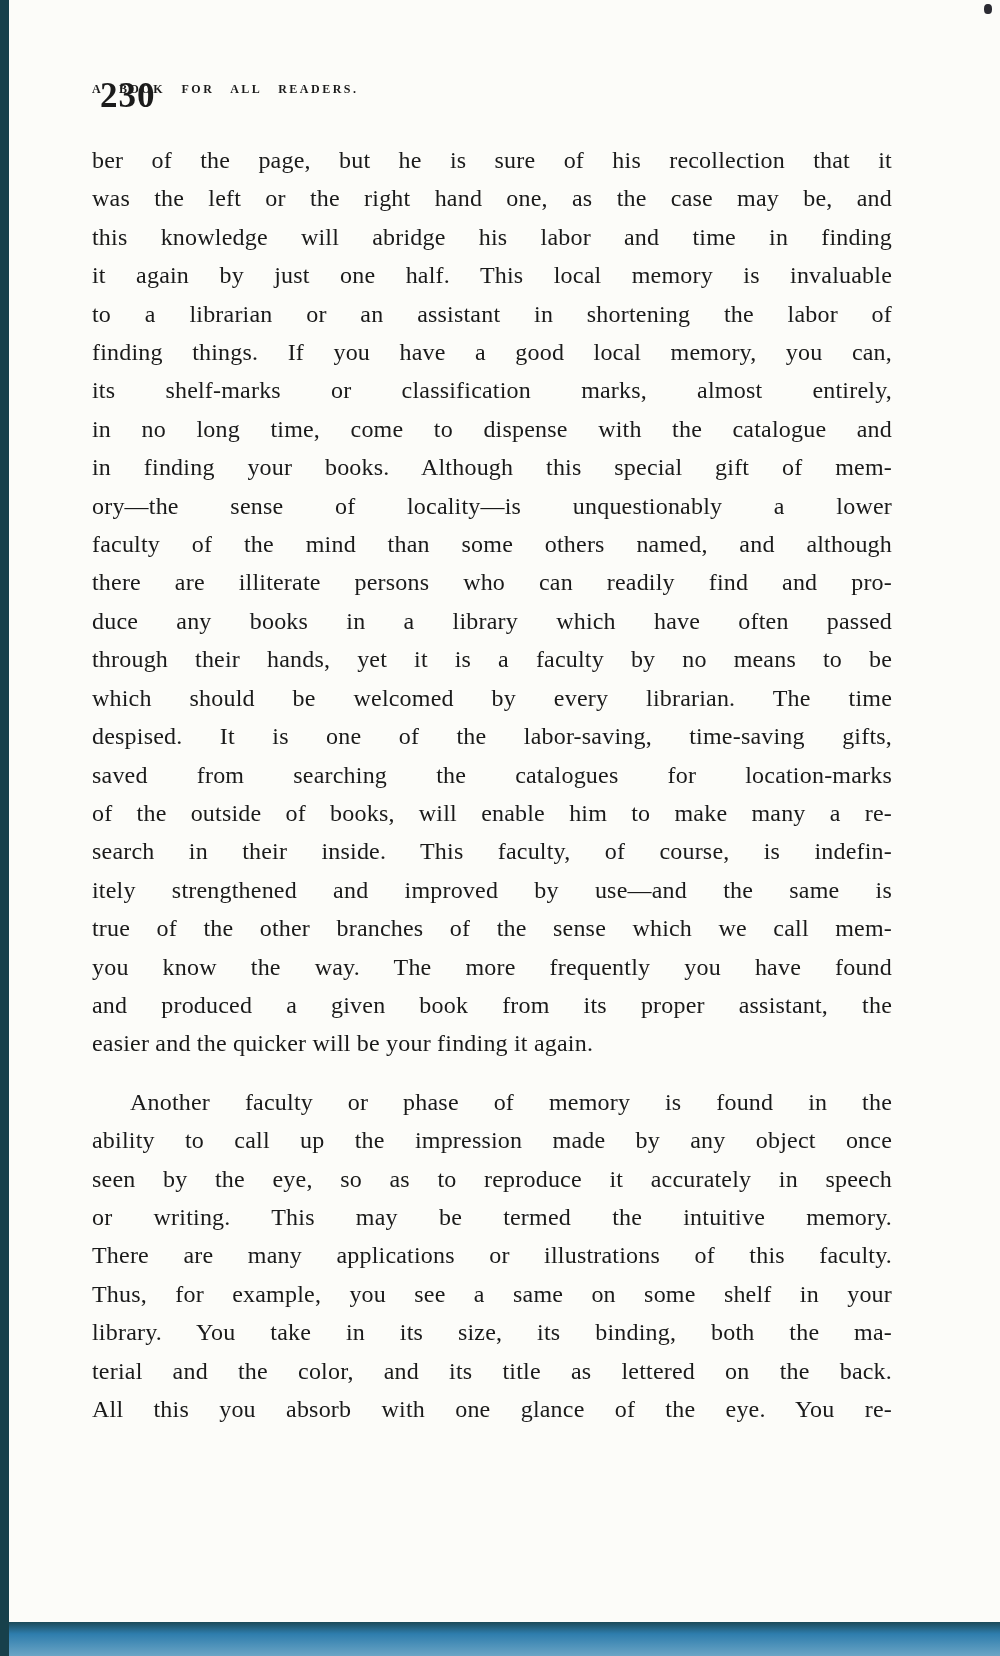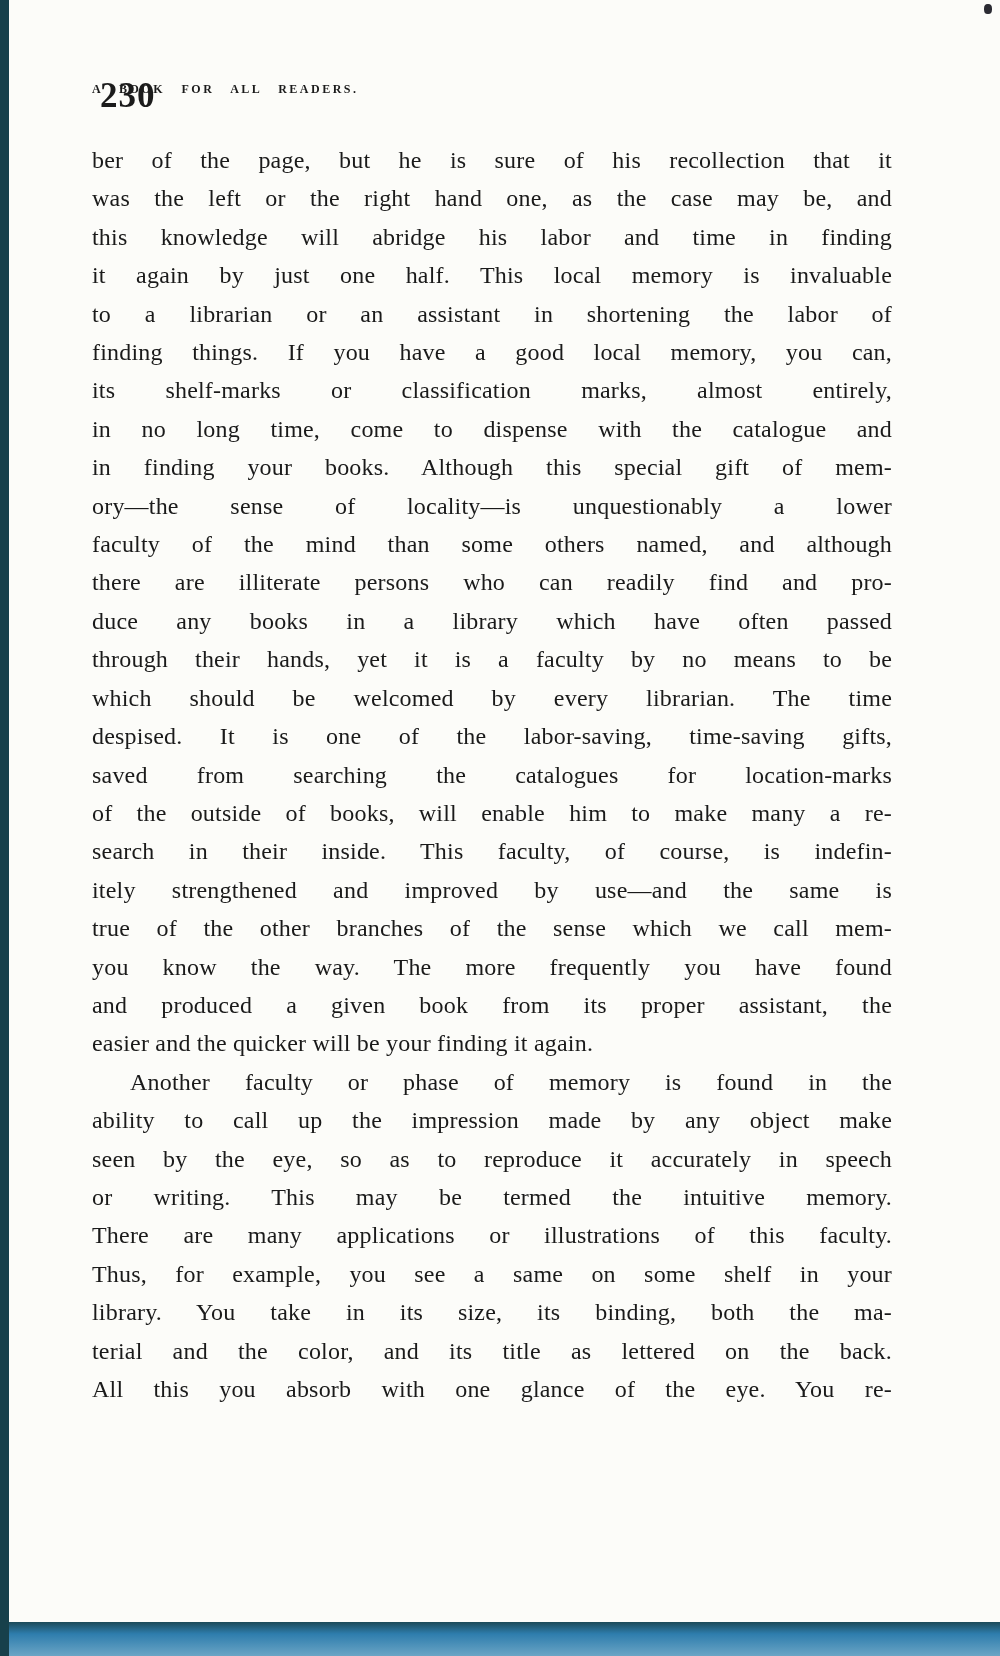--- a/index.html
+++ b/index.html
@@ -72,20 +72,21 @@
   .paragraph { }
   .line {
     text-align: justify;
     text-align-last: justify;
   }
   .line.noJustLast {
     text-align-last: left;
   }
   .line.indent {
     text-indent: 38px;
+    margin-top: 20px;
   }
 </style>
 </head>
 <body>
 
 <div class="scan-page">
 
   <div class="edge-left" style="background: rgb(23, 64, 75);"></div>
   <div class="edge-bottom" style="background: linear-gradient(rgb(28, 74, 89) 0%, rgb(46, 125, 173) 35%, rgb(107, 165, 197) 100%);"></div>
   <div class="speck"></div>
@@ -117,21 +118,21 @@
         <div class="line">of the outside of books, will enable him to make many a re-</div>
         <div class="line">search in their inside. This faculty, of course, is indefin-</div>
         <div class="line">itely strengthened and improved by use—and the same is</div>
         <div class="line">true of the other branches of the sense which we call mem-</div>
         <div class="line">you know the way. The more frequently you have found</div>
         <div class="line">and produced a given book from its proper assistant, the</div>
         <div class="line noJustLast">easier and the quicker will be your finding it again.</div>
       </div>
       <div class="paragraph">
         <div class="line indent">Another faculty or phase of memory is found in the</div>
-        <div class="line">ability to call up the impression made by any object make</div>
+        <div class="line">ability to call up the impression made by any object once</div>
         <div class="line">seen by the eye, so as to reproduce it accurately in speech</div>
         <div class="line">or writing. This may be termed the intuitive memory.</div>
         <div class="line">There are many applications or illustrations of this faculty.</div>
         <div class="line">Thus, for example, you see a same on some shelf in your</div>
         <div class="line">library. You take in its size, its binding, both the ma-</div>
         <div class="line">terial and the color, and its title as lettered on the back.</div>
         <div class="line">All this you absorb with one glance of the eye. You re-</div>
       </div>
     </div>
 

